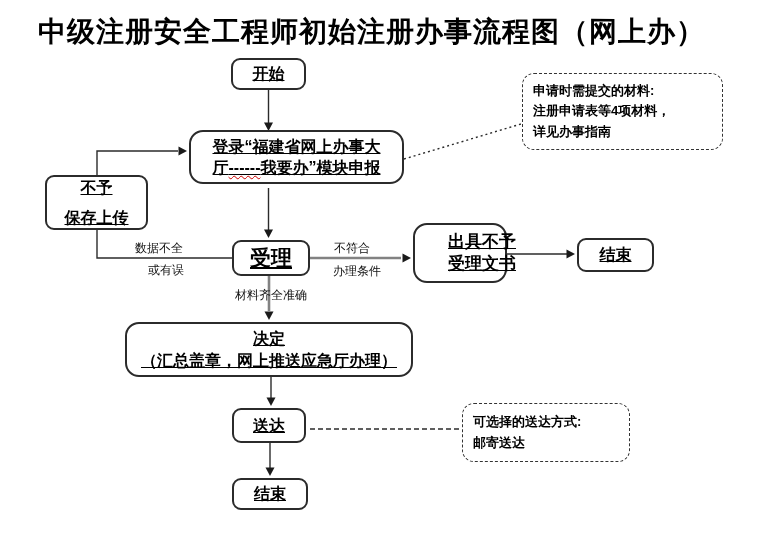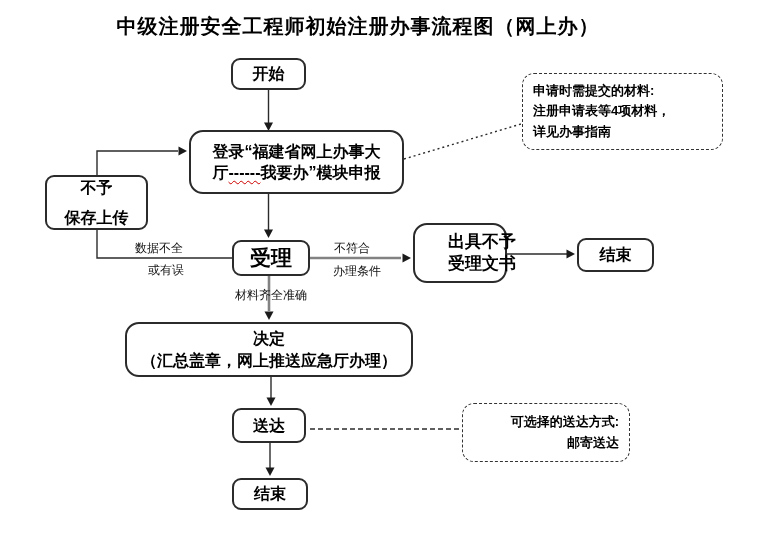--- a/index.html
+++ b/index.html
@@ -3,29 +3,30 @@
 <meta charset="utf-8">
 <style>
   html,body { margin:0; padding:0; background:#fff; }
   #stage {
     position:relative; width:782px; height:538px; background:#ffffff;
     font-family:"Liberation Sans","DejaVu Sans",sans-serif; color:#000;
     overflow:hidden;
   }
   .title {
     position:absolute; left:38px; top:13px; width:640px;
-    text-align:center; font-size:20px; font-weight:700; letter-spacing:1px;
+    text-align:center; font-size:28px; font-weight:700; letter-spacing:1px;
     white-space:nowrap;
   }
   .node {
     position:absolute; box-sizing:border-box; background:#fff;
     border:2px solid #2b2b2b; border-radius:9px;
     display:flex; flex-direction:column; align-items:center; justify-content:center;
     font-weight:700; font-size:16px; line-height:1.32; text-align:center;
     white-space:nowrap;
+    text-decoration:underline;
   }
   .node.big { border-radius:14px; }
   .note {
     position:absolute; box-sizing:border-box; background:#fff;
     border:1.5px dashed #333; border-radius:12px;
     display:flex; flex-direction:column; justify-content:center;
     font-weight:700; font-size:13px; line-height:1.55; text-align:left;
     padding:4px 10px; white-space:nowrap;
   }
   .elabel {
@@ -70,21 +71,21 @@
       <polygon points="265.5,467.5 274.5,467.5 270,476"></polygon>
     </g>
   </svg>
 
   <div class="title">中级注册安全工程师初始注册办事流程图（网上办）</div>
 
   <div class="node" style="left:231px;top:58px;width:75px;height:32px;">
     <span>开始</span>
   </div>
 
-  <div class="node big" style="left:189px;top:130px;width:215px;height:64px;">
+  <div class="node big" style="left:189px;top:130px;width:215px;height:54px;">
     <span>登录“福建省网上办事大</span>
     <span><span>厅</span><span class="spellcheck">------</span><span>我要办”模块申报</span></span>
   </div>
 
   <div class="node" style="left:45px;top:175px;width:103px;height:55px;justify-content:space-between;">
     <span>不予</span>
     <span>保存上传</span>
   </div>
 
   <div class="node" style="left:232px;top:240px;width:78px;height:36px;font-size:21px;">
@@ -112,21 +113,21 @@
   <div class="node" style="left:232px;top:478px;width:76px;height:32px;">
     <span>结束</span>
   </div>
 
   <div class="note" style="left:522px;top:73px;width:201px;height:77px;">
     <span>申请时需提交的材料:</span>
     <span>注册申请表等4项材料，</span>
     <span>详见办事指南</span>
   </div>
 
-  <div class="note" style="left:462px;top:403px;width:168px;height:59px;text-align:right;">
+  <div class="note" style="left:462px;top:403px;width:168px;height:59px;">
     <span>可选择的送达方式:</span>
     <span>邮寄送达</span>
   </div>
 
   <div class="elabel" style="left:135px;top:240px;">数据不全</div>
   <div class="elabel" style="left:148px;top:262px;">或有误</div>
   <div class="elabel" style="left:334px;top:240px;">不符合</div>
   <div class="elabel" style="left:333px;top:263px;">办理条件</div>
   <div class="elabel" style="left:235px;top:287px;">材料齐全准确</div>
 

